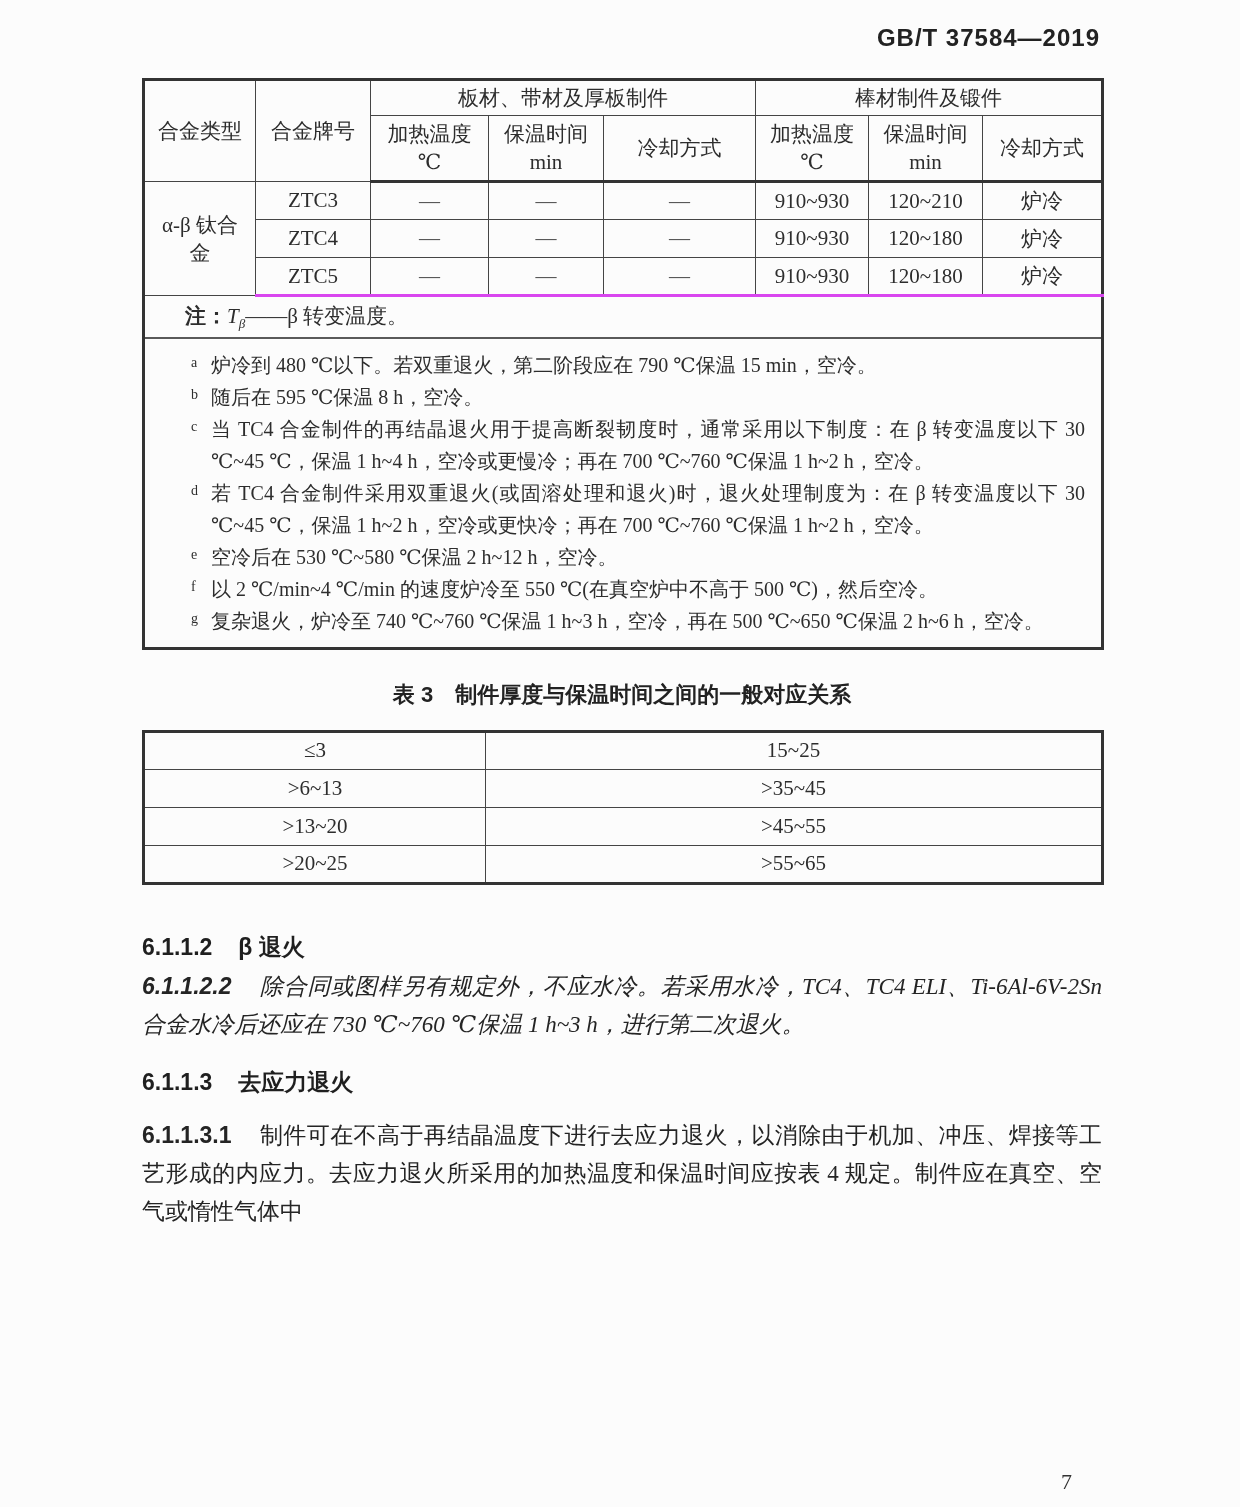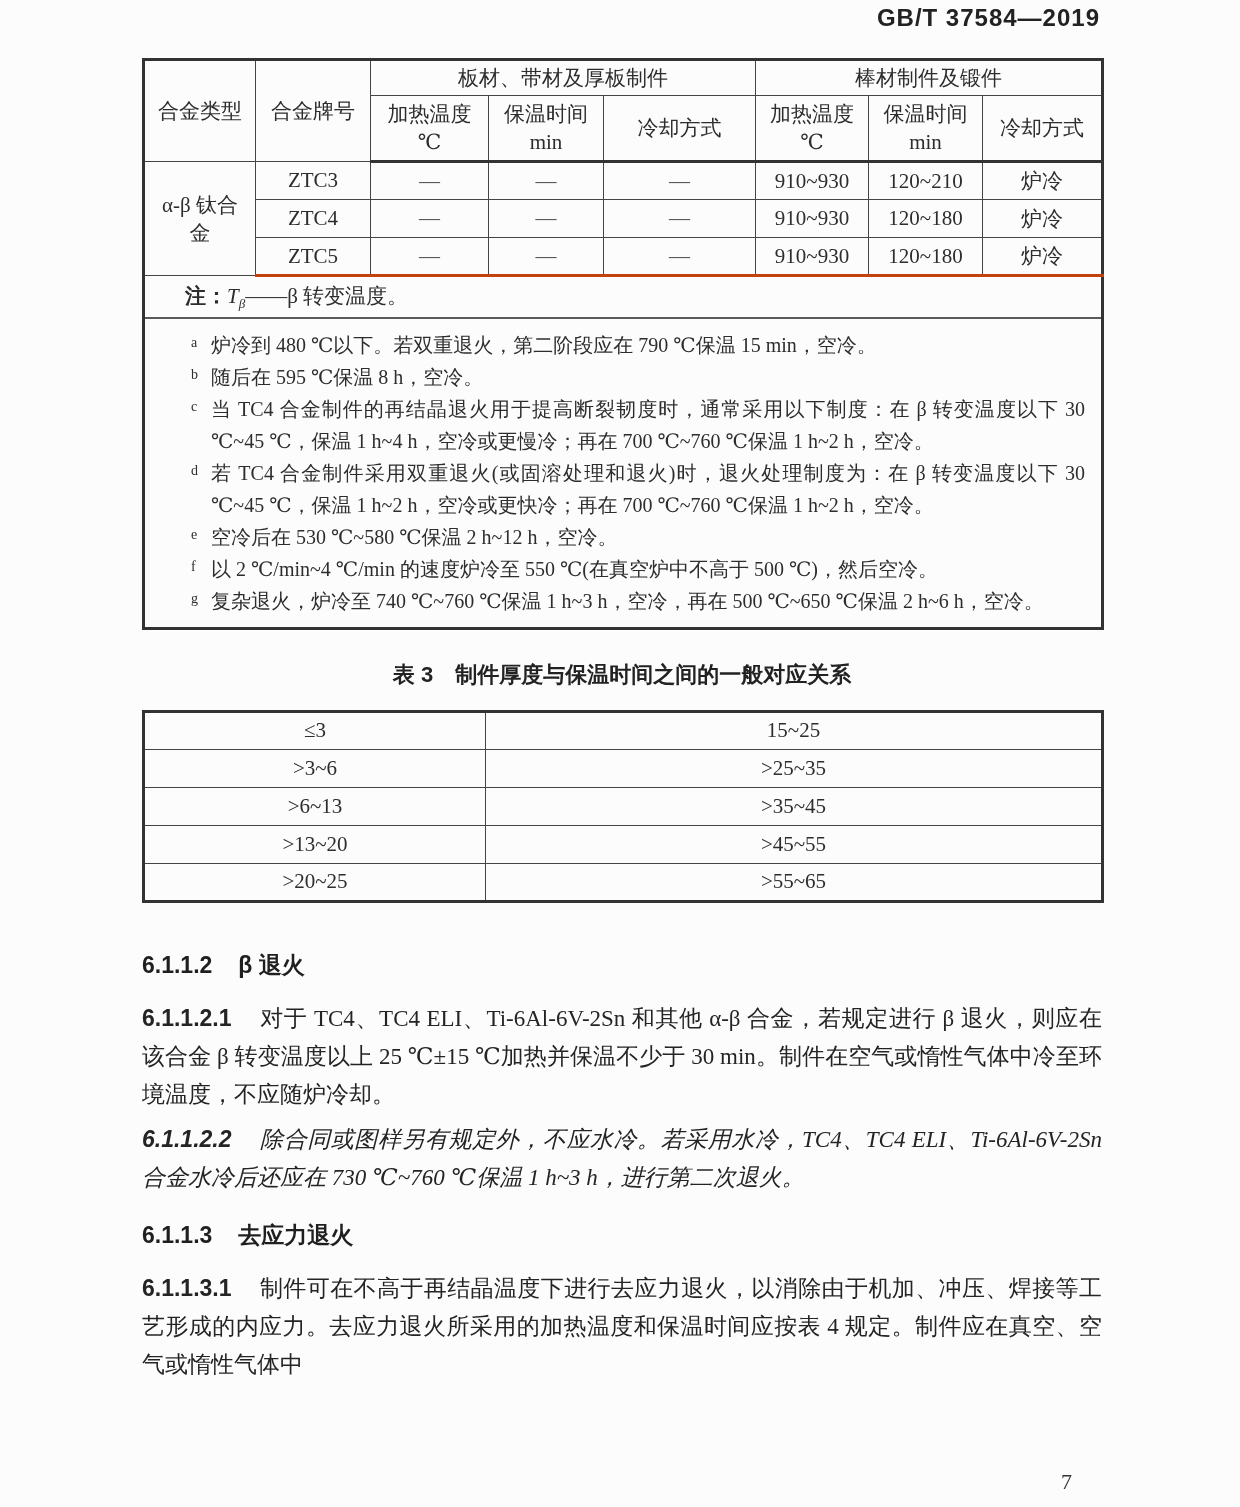--- a/index.html
+++ b/index.html
@@ -5,21 +5,21 @@
   html, body { margin: 0; padding: 0; }
   body {
     width: 1240px; height: 1507px;
     background: #fcfcfc;
     position: relative;
     overflow: hidden;
     font-family: "Liberation Serif", "DejaVu Serif", serif;
     color: #2d2d2d;
   }
   .doc-header {
-    padding-top: 4px;
+    padding-top: 24px;
     text-align: right;
     padding-right: 140px;
     font-family: "Liberation Sans", "DejaVu Sans", sans-serif;
     font-weight: bold;
     font-size: 24px;
     letter-spacing: 1px;
     color: #222;
     height: 30px;
   }
   .content { margin-left: 142px; width: 960px; }
@@ -44,21 +44,21 @@
     text-align: center;
     vertical-align: middle;
     font-size: 21px;
     color: #2d2d2d;
     padding: 0 8px;
     box-sizing: border-box;
   }
   .t2 tr.group-row th { height: 36px; }
   .t2 tr.sub-row th { height: 66px; border-bottom: 3px solid #333; }
   .t2 tr.data-row td { height: 38px; }
-  .t2 tr.data-row.last td { border-bottom: 3px solid #c2410c; }
+  .t2 tr.data-row.last td { border-bottom: 3px solid #d946ef; }
   .two-line div { line-height: 28px; }
   .dash { color: #4f4f4f; }
 
   .t2 tr.note-row td {
     height: 42px;
     text-align: left;
     padding-left: 40px;
     border-bottom: 2px solid #5a5a5a;
     font-size: 21px;
   }
@@ -228,45 +228,38 @@
     <colgroup>
       <col style="width:342px">
         <col style="width:617px">
     </colgroup>
     <tbody>
       <tr class="data-row">
         <td>≤3</td>
         <td>15~25</td>
       </tr>
       <tr class="data-row">
-        <td>&gt;3~6</td>
-        <td>&gt;25~35</td>
-      </tr>
-      <tr class="data-row">
         <td>&gt;6~13</td>
         <td>&gt;35~45</td>
       </tr>
       <tr class="data-row">
         <td>&gt;13~20</td>
         <td>&gt;45~55</td>
       </tr>
       <tr class="data-row">
         <td>&gt;20~25</td>
         <td>&gt;55~65</td>
       </tr>
     </tbody>
   </table>
 
   <h3 class="sec-heading">
     <span class="num">6.1.1.2</span><span>β 退火</span>
   </h3>
 
-  <p class="para">
-    <span class="clause-num">6.1.1.2.1</span><span>对于 TC4、TC4 ELI、Ti-6Al-6V-2Sn 和其他 α-β 合金，若规定进行 β 退火，则应在该合金 β 转变温度以上 25 ℃±15 ℃加热并保温不少于 30 min。制件在空气或惰性气体中冷至环境温度，不应随炉冷却。</span>
-  </p>
 
   <p class="para tight">
     <span class="clause-num">6.1.1.2.2</span><span>除合同或图样另有规定外，不应水冷。若采用水冷，TC4、TC4 ELI、Ti-6Al-6V-2Sn 合金水冷后还应在 730 ℃~760 ℃保温 1 h~3 h，进行第二次退火。</span>
   </p>
 
   <h3 class="sec-heading h2">
     <span class="num">6.1.1.3</span><span>去应力退火</span>
   </h3>
 
   <p class="para">

